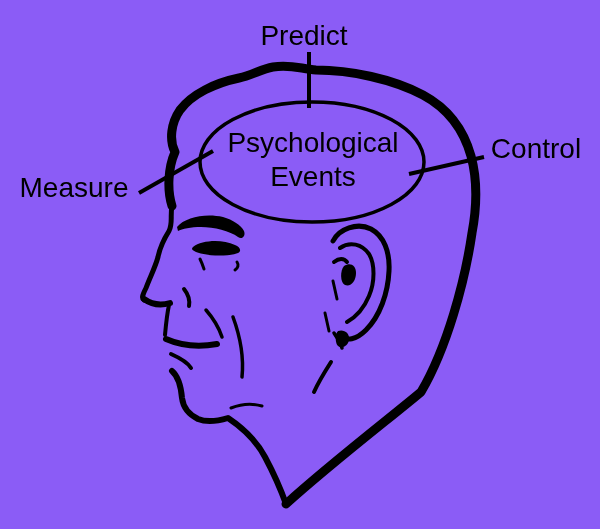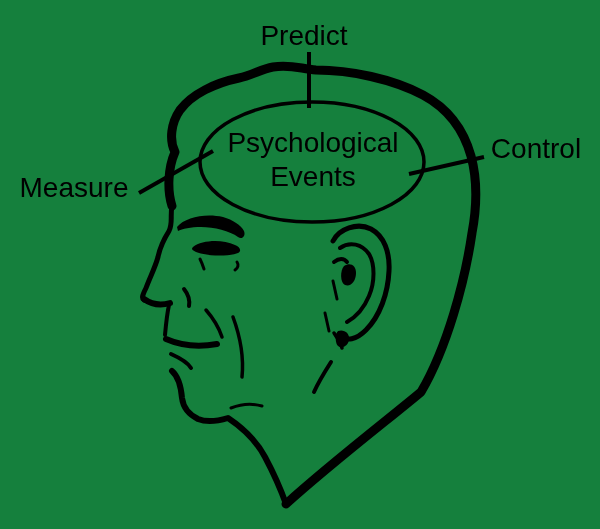--- a/index.html
+++ b/index.html
@@ -4,21 +4,21 @@
 <style>
   html, body {
     margin: 0;
     padding: 0;
     background: #ffffff;
   }
   .stage {
     position: relative;
     width: 600px;
     height: 529px;
-    background: #15803d;
+    background: #8b5cf6;
     overflow: hidden;
     font-family: "Liberation Sans", sans-serif;
   }
   svg { display: block; }
   .ink-stroke {
     fill: none;
     stroke: #000000;
     stroke-linecap: round;
     stroke-linejoin: round;
   }

